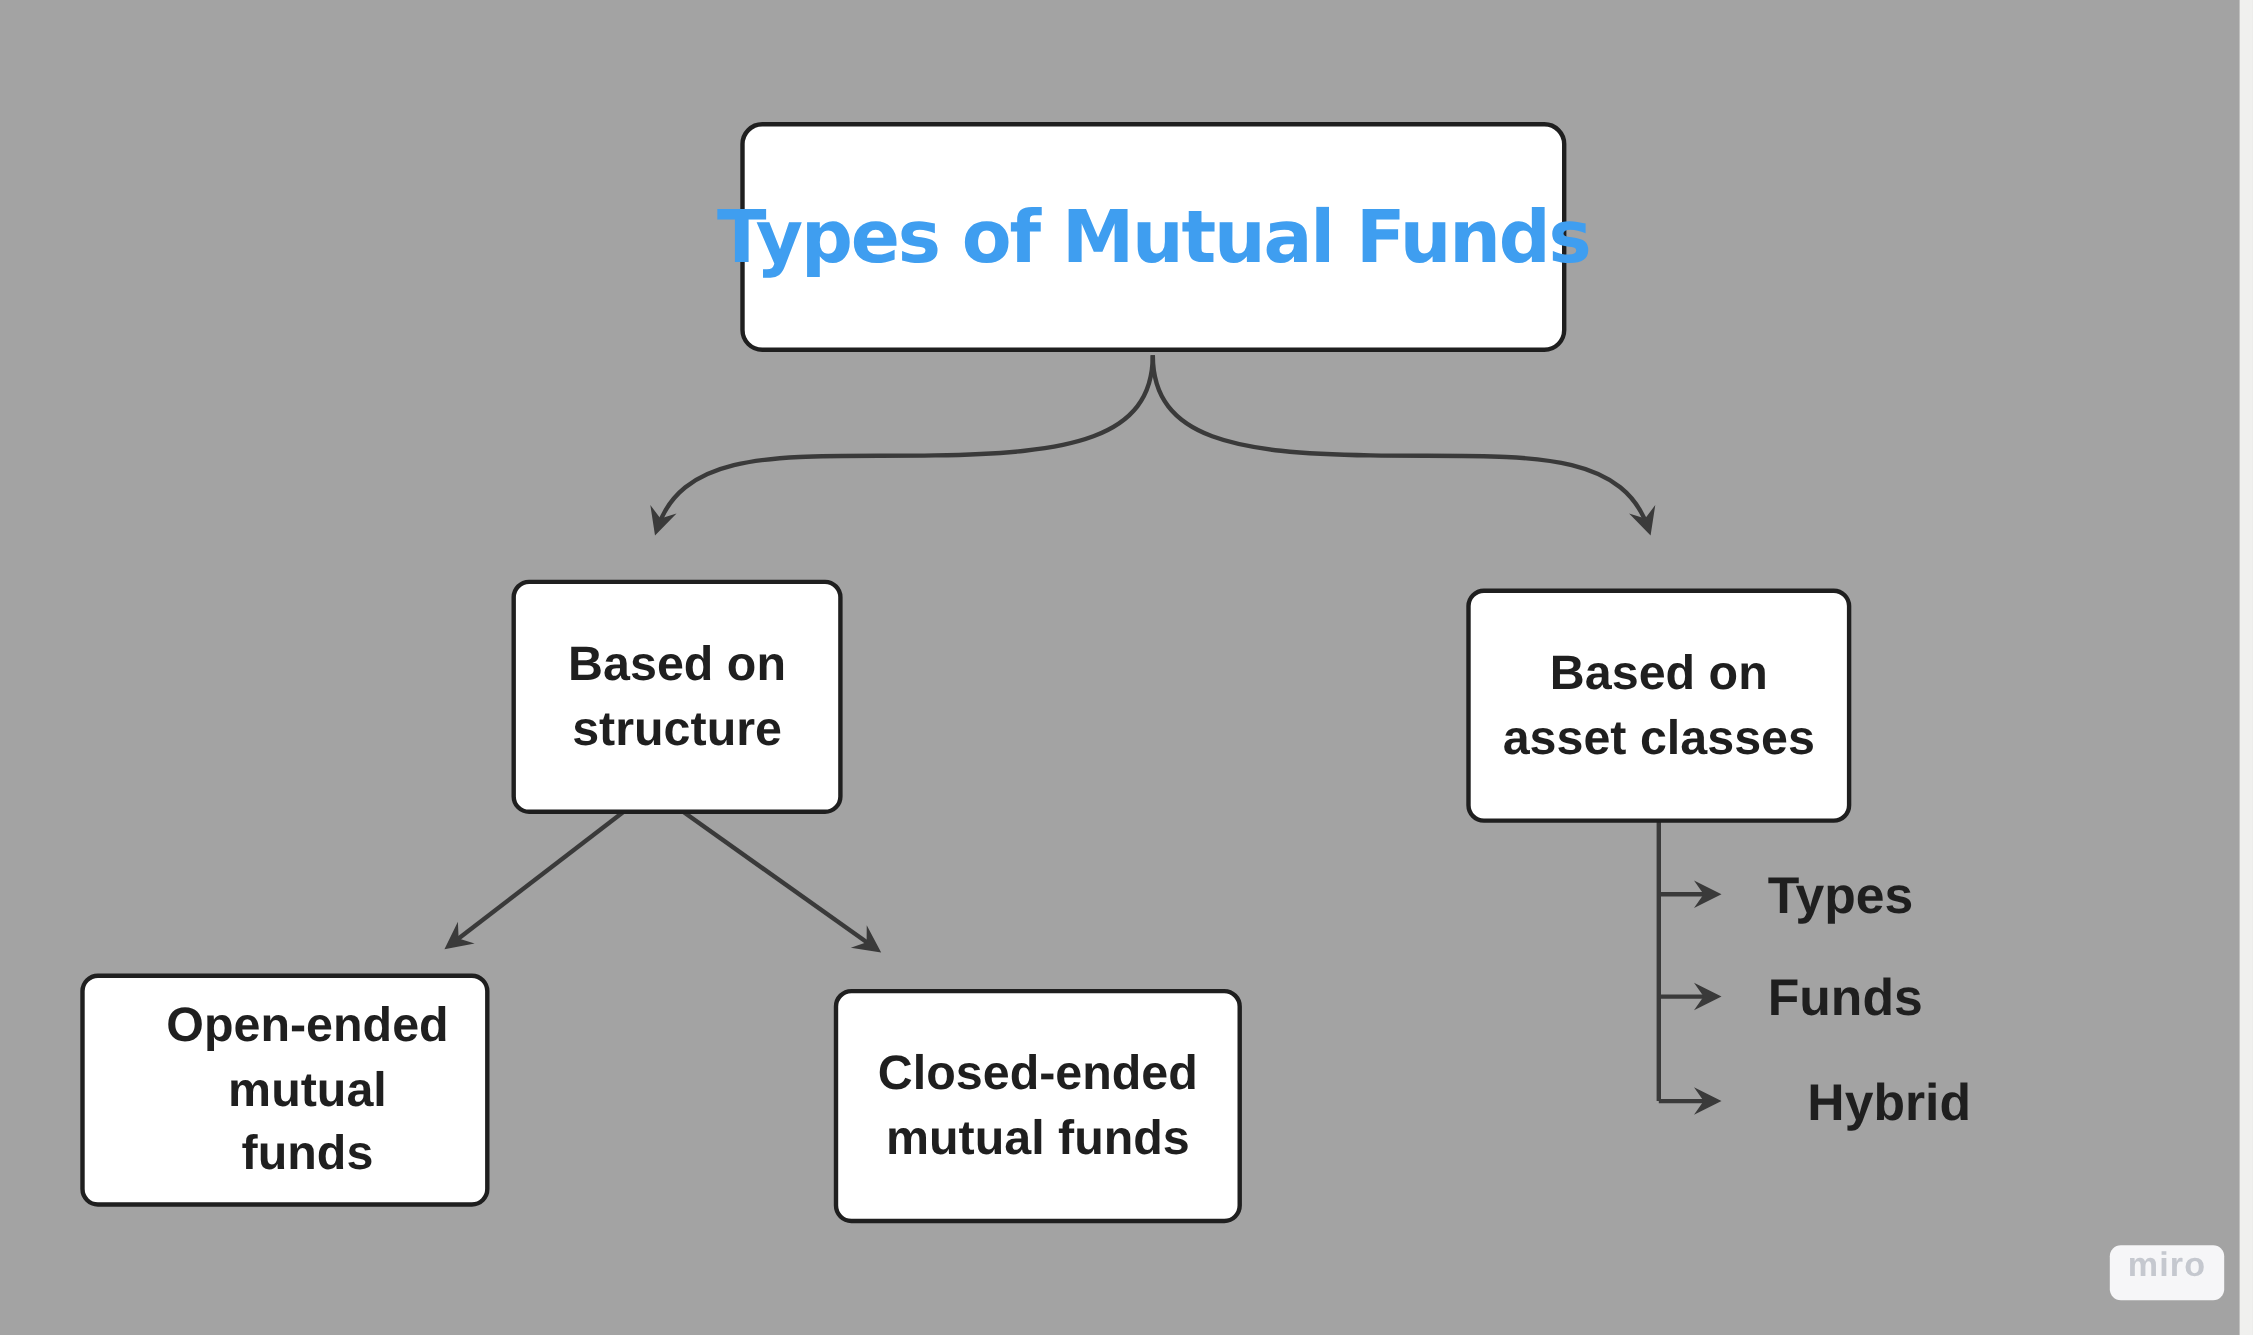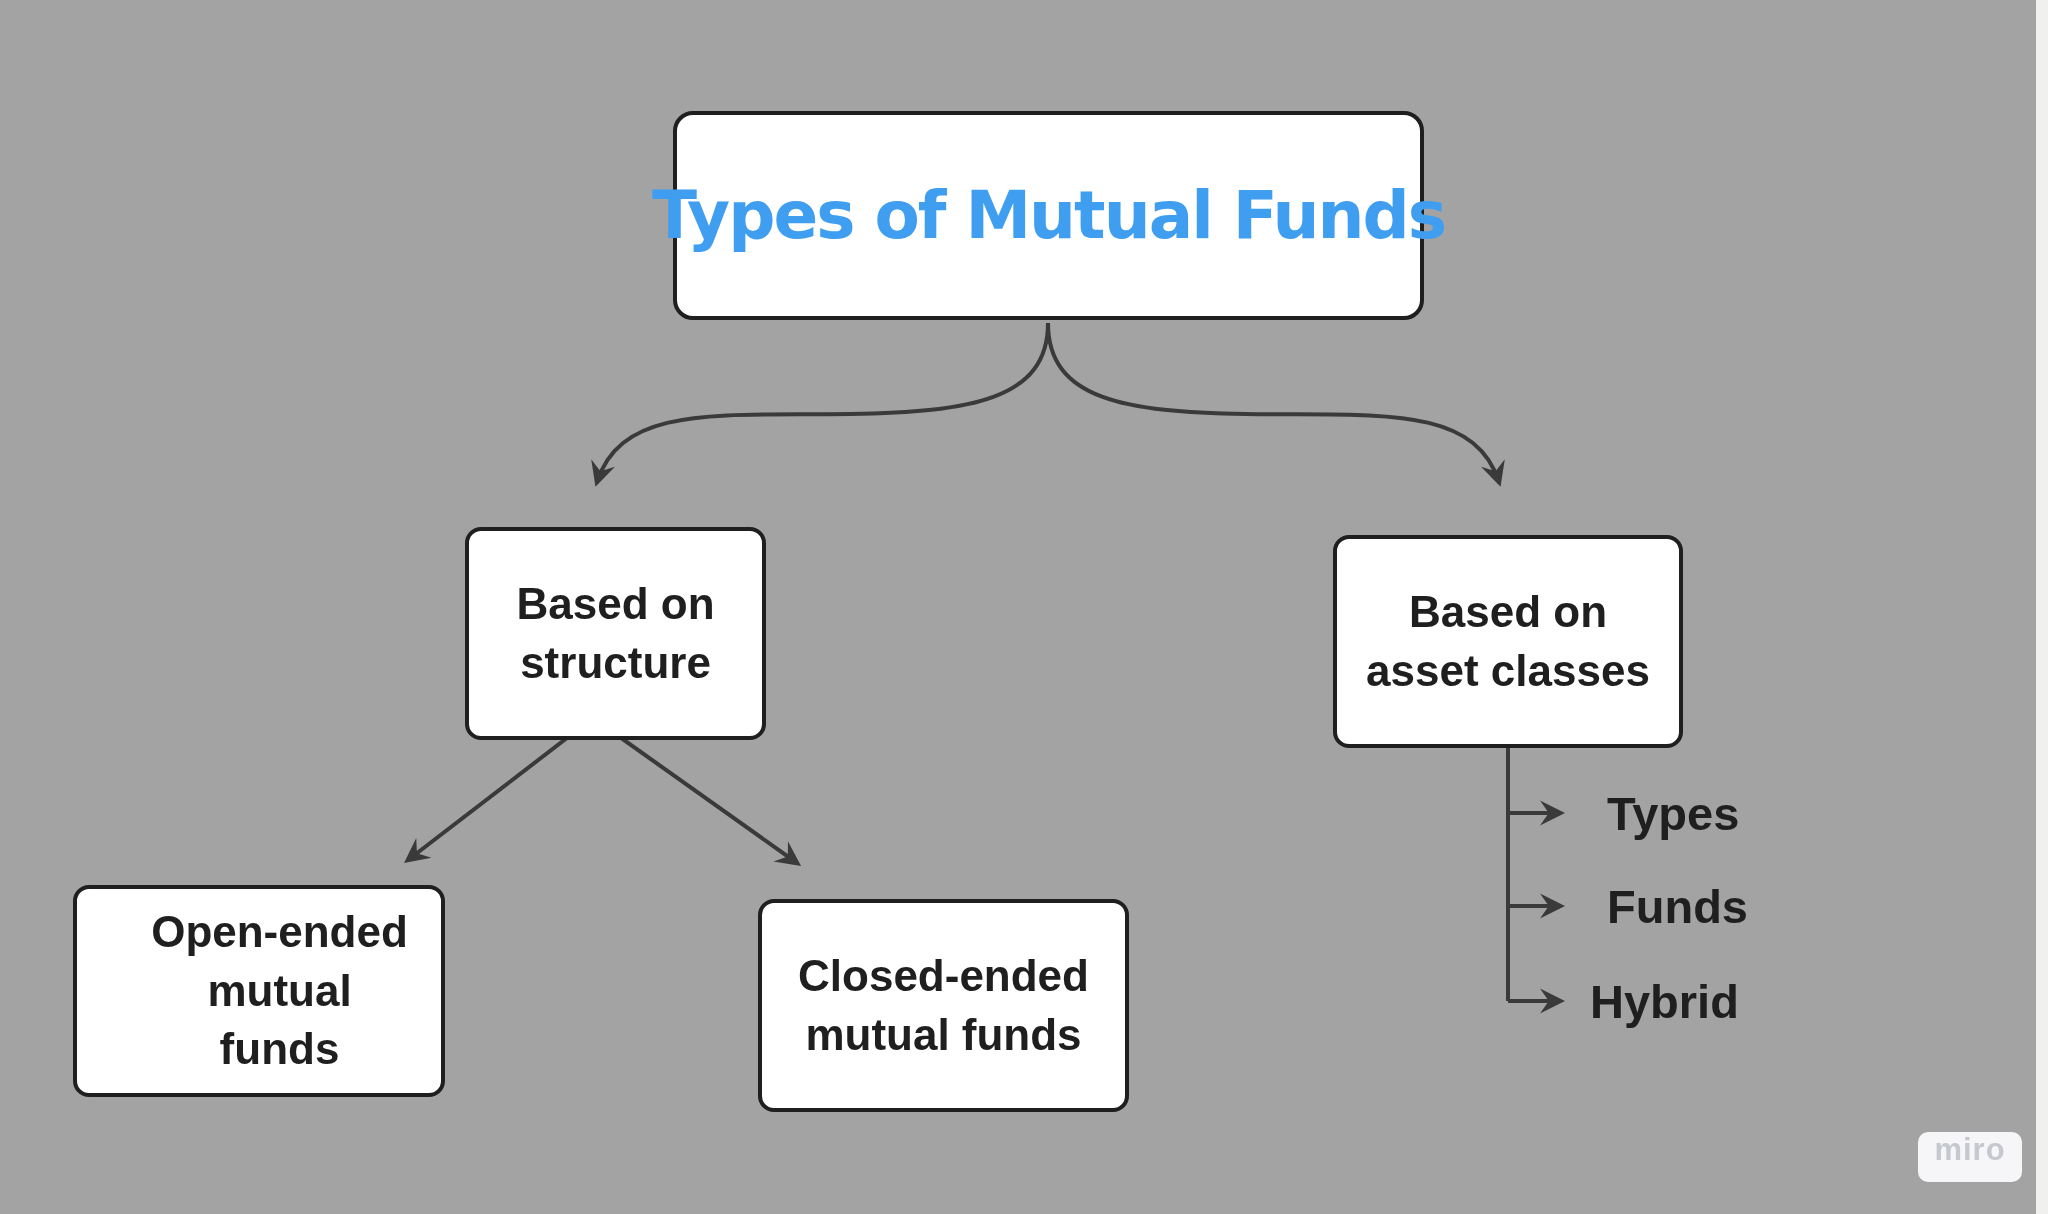--- a/index.html
+++ b/index.html
@@ -91,21 +91,21 @@
     height: 60px;
     display: flex;
     align-items: center;
     color: #1f1f1f;
     font-weight: 700;
     font-size: 47px;
     white-space: nowrap;
   }
   .leaf-equity { left: 1607px; top: 783px; }
   .leaf-debt   { left: 1607px; top: 876px; }
-  .leaf-hybrid { left: 1590px; top: 971px; }
+  .leaf-hybrid { left: 1643px; top: 971px; }
   .miro-badge {
     position: absolute;
     left: 1918px;
     top: 1132px;
     width: 104px;
     height: 50px;
     background: #f6f6f8;
     border-radius: 10px;
     display: flex;
     justify-content: center;

